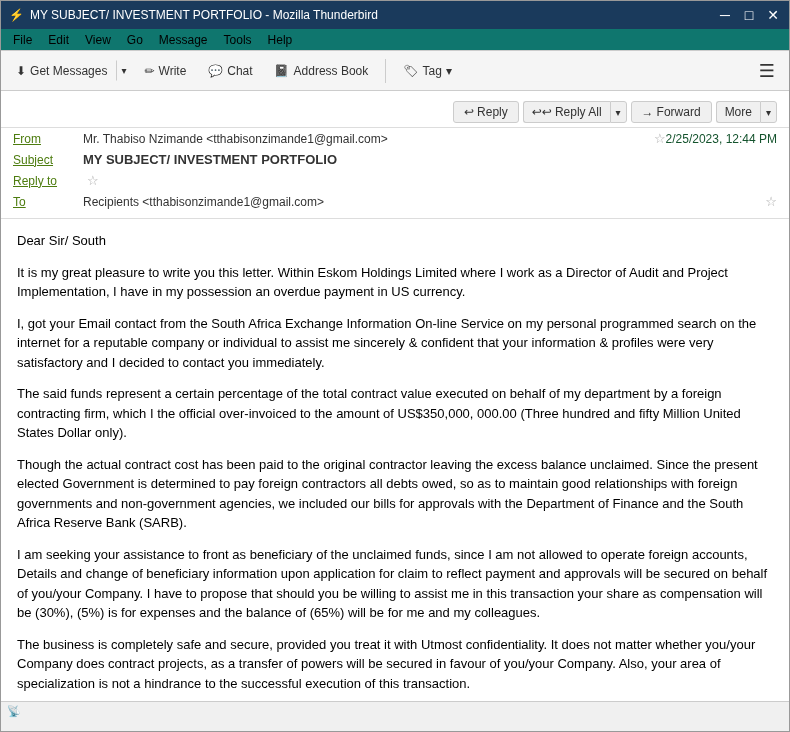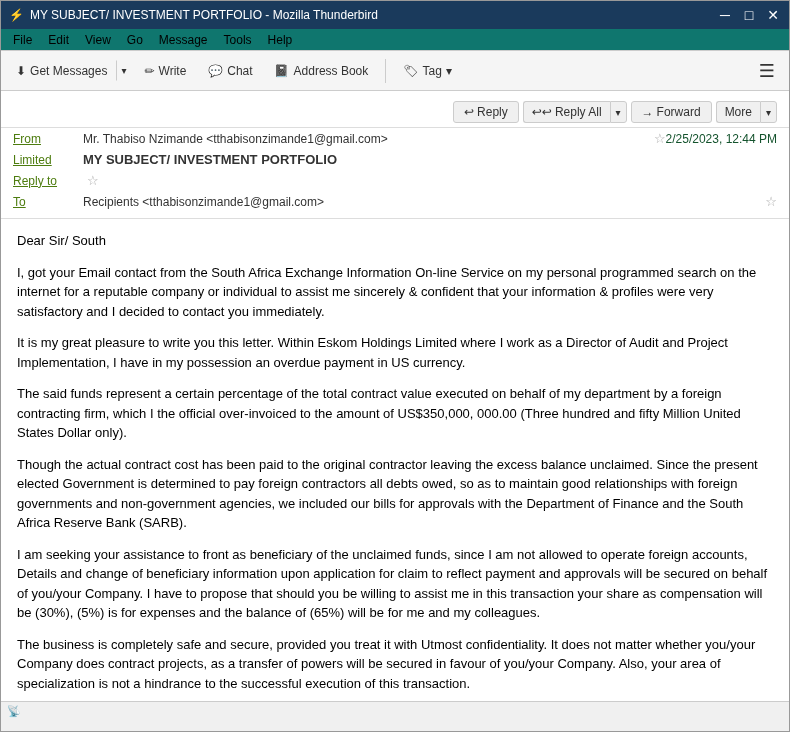--- a/index.html
+++ b/index.html
@@ -335,40 +335,40 @@
   </div>
 
   <div class="header-row">
     <span class="header-label">From</span>
     <span class="header-value">Mr. Thabiso Nzimande &lt;tthabisonzimande1@gmail.com&gt;</span>
     <span class="star">☆</span>
     <span class="header-date">2/25/2023, 12:44 PM</span>
   </div>
 
   <div class="header-row">
-    <span class="header-label">Limited</span>
+    <span class="header-label">Subject</span>
     <span class="header-value subject">MY SUBJECT/ INVESTMENT PORTFOLIO</span>
   </div>
 
   <div class="header-row">
     <span class="header-label">Reply to</span>
     <span class="star">☆</span>
   </div>
 
   <div class="header-row">
     <span class="header-label">To</span>
     <span class="header-value">Recipients &lt;tthabisonzimande1@gmail.com&gt;</span>
     <span class="star">☆</span>
   </div>
 </div>
 
 <div class="email-body-container" id="email-body">
 <p style="white-space: pre-wrap;">Dear Sir/ South</p>
+    <p style="white-space: pre-wrap;">It is my great pleasure to write you this letter. Within Eskom Holdings Limited where I work as a Director of Audit and Project Implementation, I have in my possession an overdue payment in US currency.</p>
     <p style="white-space: pre-wrap;">I, got your Email contact from the South Africa Exchange Information On-line Service on my personal programmed search on the internet for a reputable company or individual to assist me sincerely &amp; confident that your information &amp; profiles were very satisfactory and I decided to contact you immediately.</p>
-    <p style="white-space: pre-wrap;">It is my great pleasure to write you this letter. Within Eskom Holdings Limited where I work as a Director of Audit and Project Implementation, I have in my possession an overdue payment in US currency.</p>
     <p style="white-space: pre-wrap;">The said funds represent a certain percentage of the total contract value executed on behalf of my department by a foreign contracting firm, which I the official over-invoiced to the amount of US$350,000, 000.00 (Three hundred and fifty Million United States Dollar only).</p>
     <p style="white-space: pre-wrap;">Though the actual contract cost has been paid to the original contractor leaving the excess balance unclaimed. Since the present elected Government is determined to pay foreign contractors all debts owed, so as to maintain good relationships with foreign governments and non-government agencies, we included our bills for approvals with the Department of Finance and the South Africa Reserve Bank (SARB).</p>
     <p style="white-space: pre-wrap;">I am seeking your assistance to front as beneficiary of the unclaimed funds, since I am not allowed to operate foreign accounts, Details and change of beneficiary information upon application for claim to reflect payment and approvals will be secured on behalf of you/your Company. I have to propose that should you be willing to assist me in this transaction your share as compensation will be (30%), (5%) is for expenses and the balance of (65%) will be for me and my colleagues.</p>
     <p style="white-space: pre-wrap;">The business is completely safe and secure, provided you treat it with Utmost confidentiality. It does not matter whether you/your Company does contract projects, as a transfer of powers will be secured in favour of you/your Company. Also, your area of specialization is not a hindrance to the successful execution of this transaction.</p>
   </div>
 
 <div class="status-bar">
   <span>📡</span>
   <span></span>
 </div>

